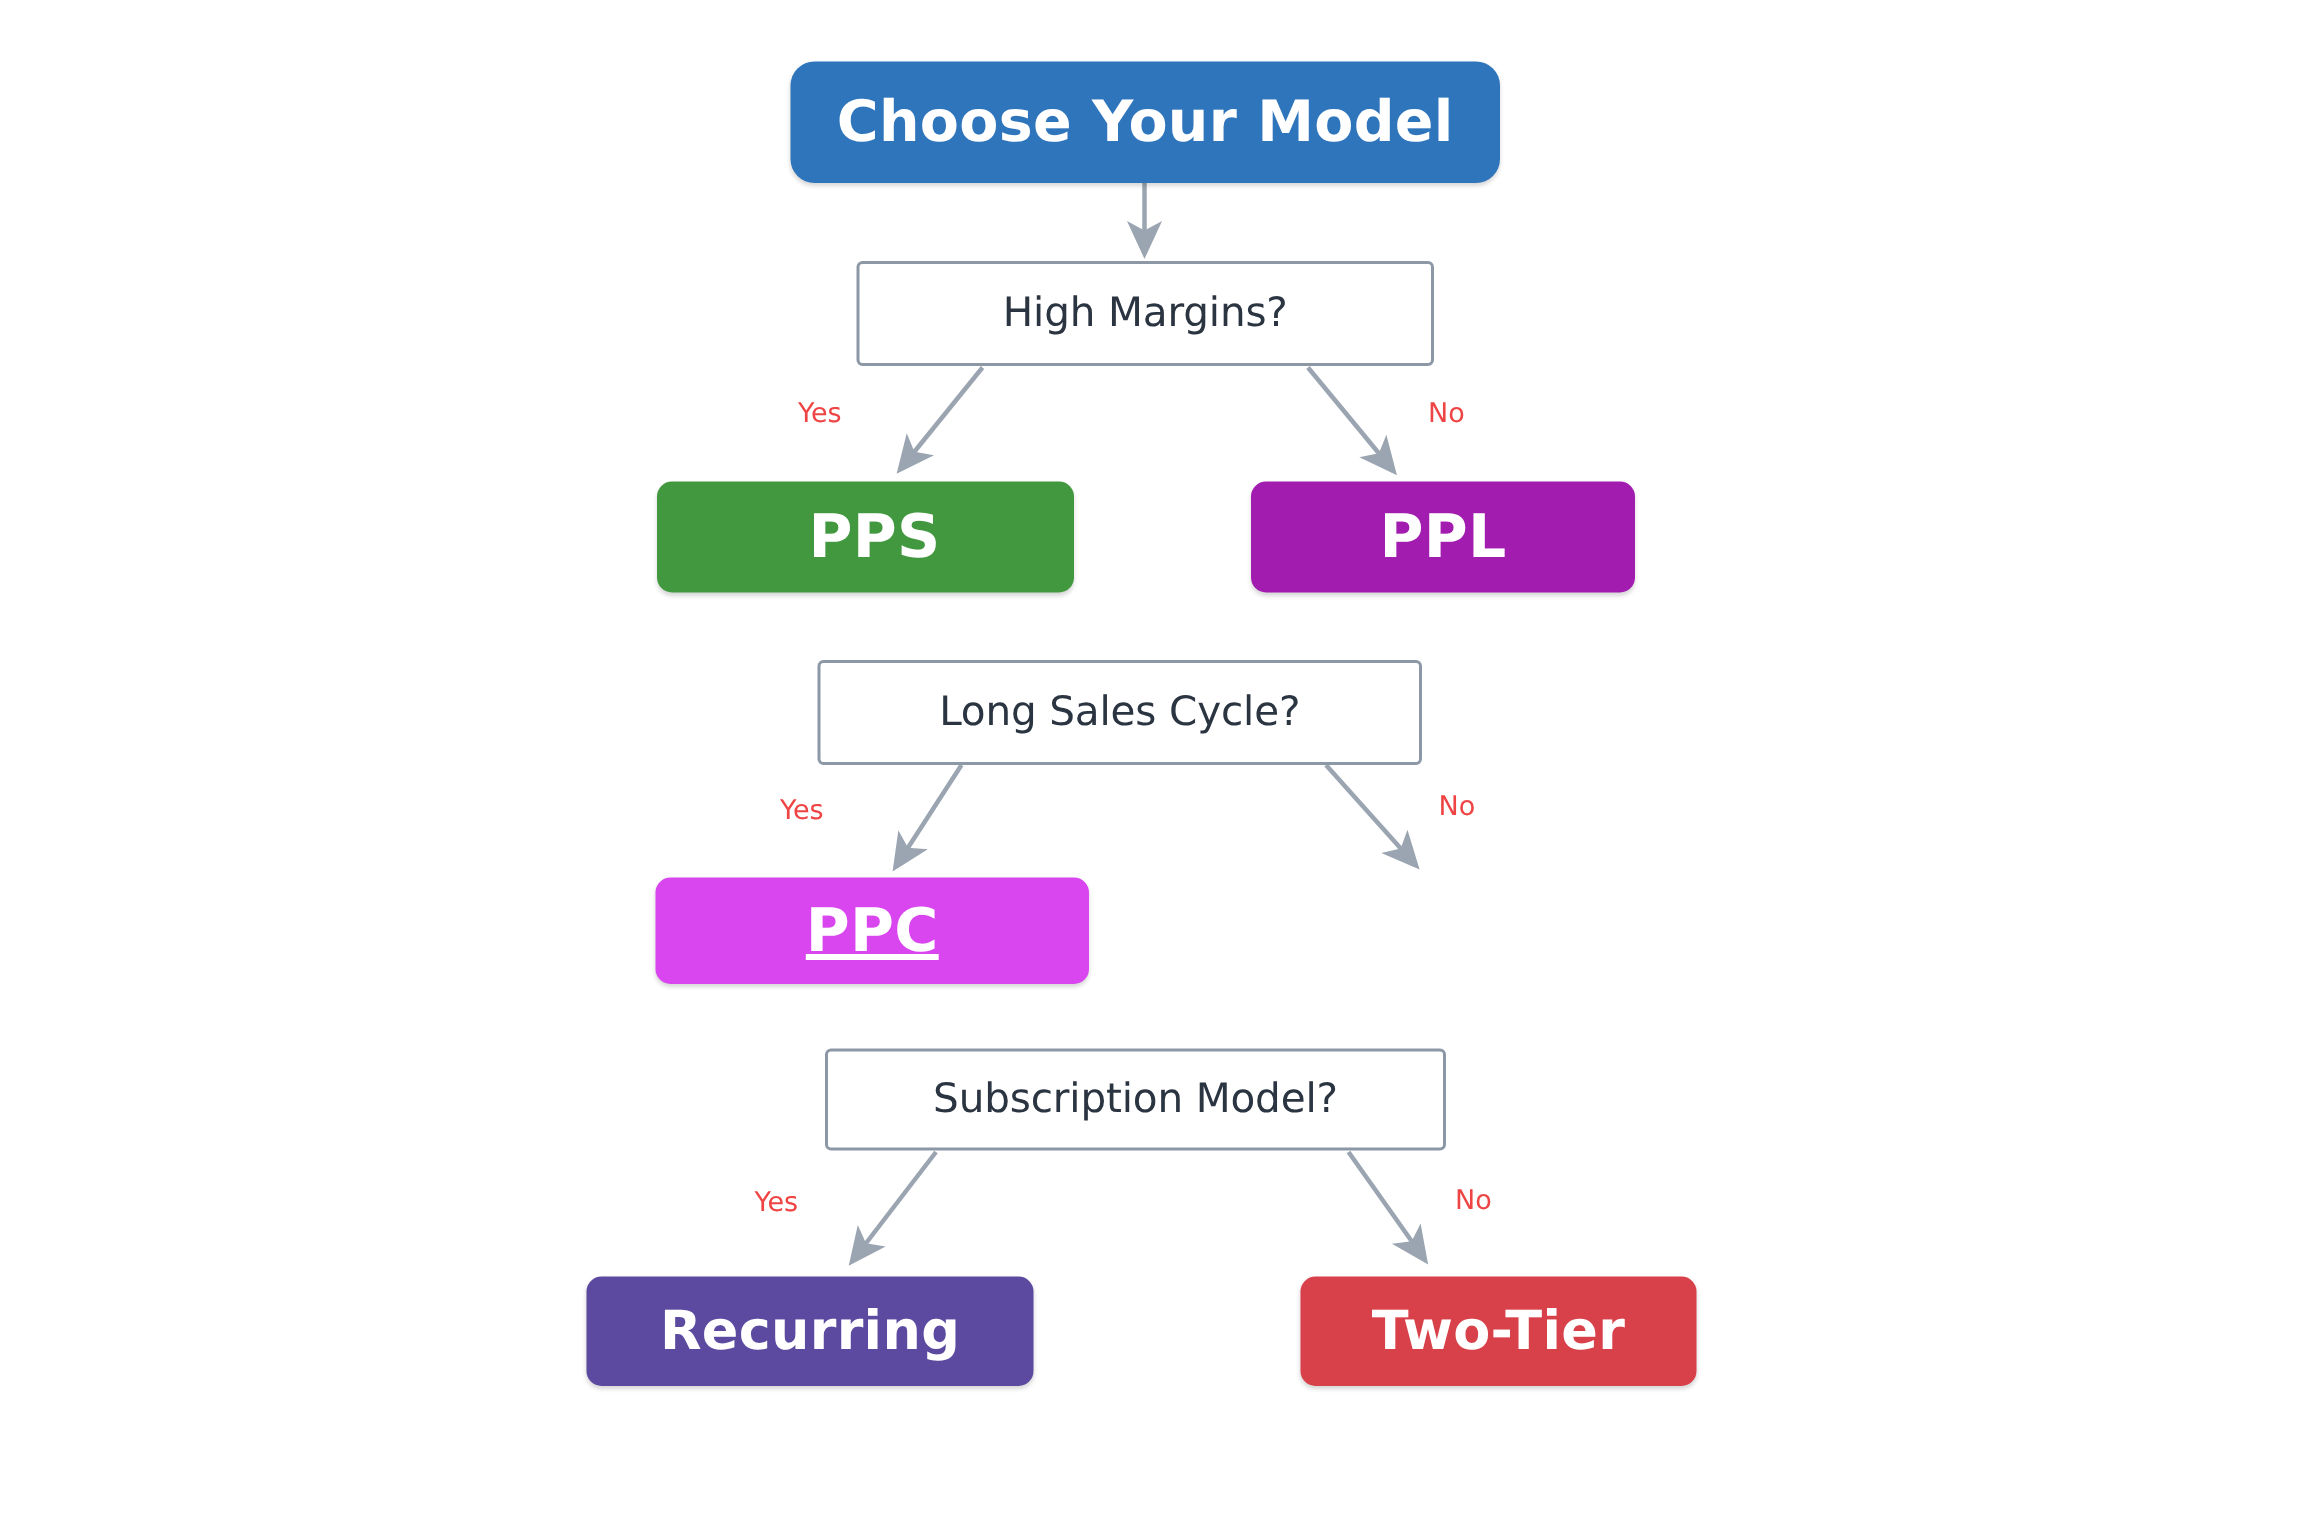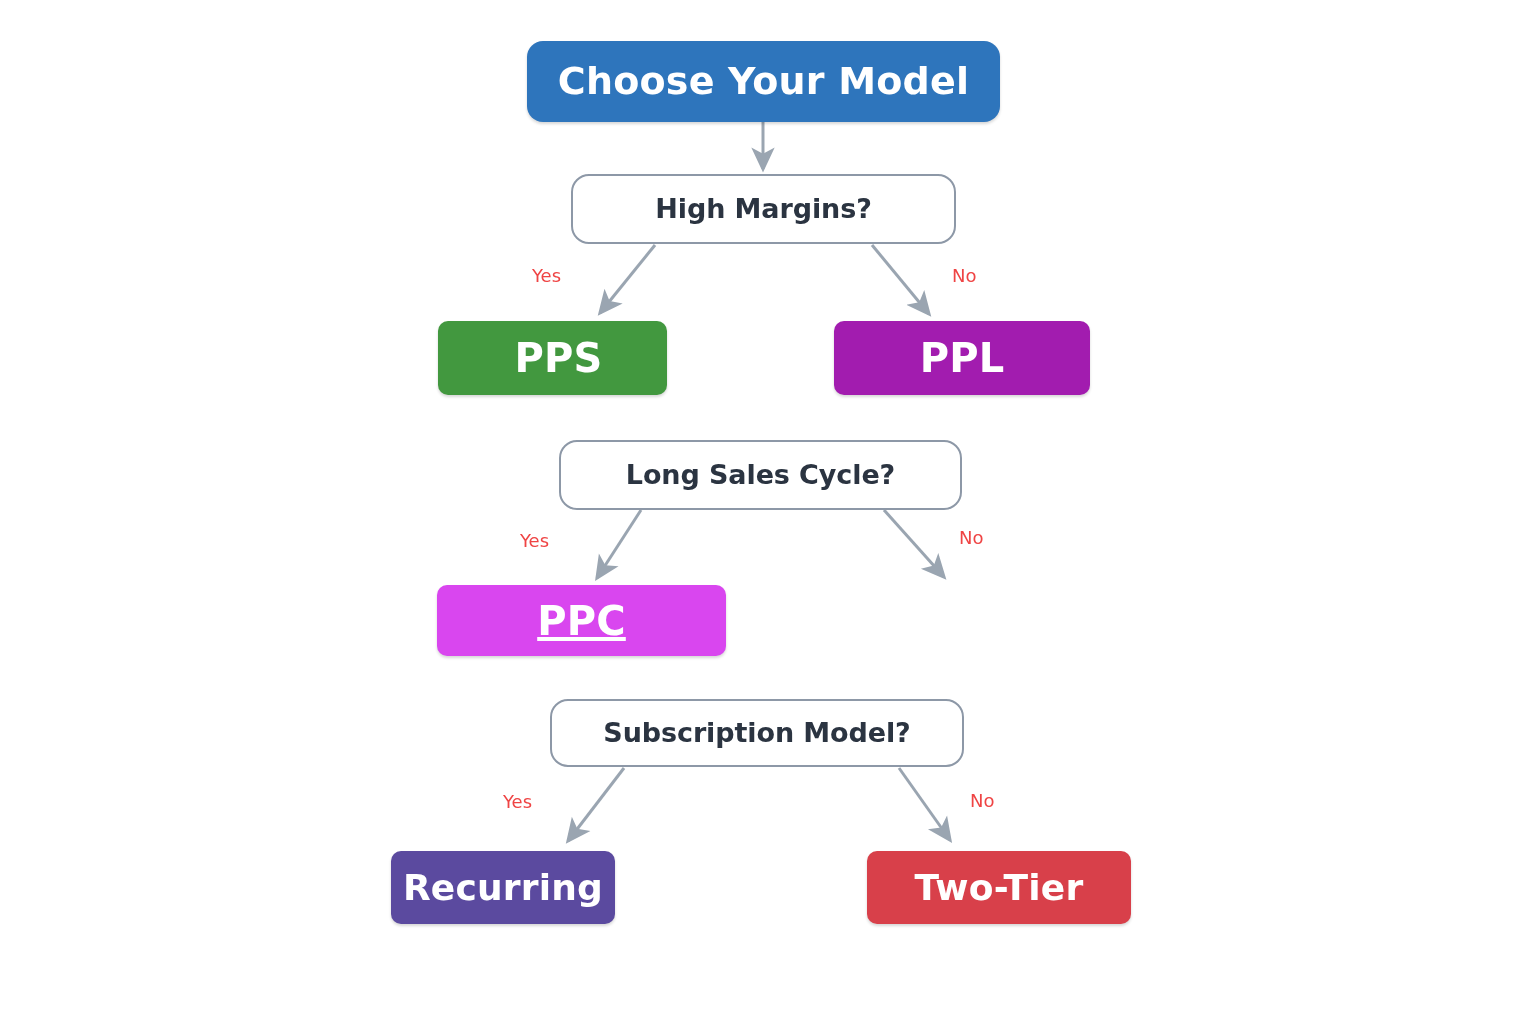--- a/index.html
+++ b/index.html
@@ -33,23 +33,23 @@
     align-items: center;
     justify-content: center;
     text-align: center;
     line-height: 1.05;
     white-space: nowrap;
   }
   
   .node.decision {
     background: #ffffff;
     border: 2px solid #8d98a7;
-    border-radius: 18px;
+    border-radius: 4px;
     color: #2b3441;
-    font-weight: 700;
+    font-weight: 400;
     font-size: 27px;
     letter-spacing: -0.1px;
   }
   
   .node.filled {
     border: none;
     border-radius: 10px;
     color: #ffffff;
     font-weight: 700;
     box-shadow: 0 2px 3px rgba(0,0,0,0.16);
@@ -112,29 +112,29 @@
   </div>
 
   <div class="branch-label" style="left:532px; top:265px;">
     <span>Yes</span>
   </div>
 
   <div class="branch-label" style="left:952px; top:265px;">
     <span>No</span>
   </div>
 
-  <div class="node filled outcome" style="left:438px; top:321px; width:229px; height:74px; background:#42983f;padding-left:12px;">
+  <div class="node filled outcome" style="left:438px; top:321px; width:278px; height:74px; background:#42983f;padding-left:12px;">
     <span>PPS</span>
   </div>
 
   <div class="node filled outcome" style="left:834px; top:321px; width:256px; height:74px; background:#a21caf;">
     <span>PPL</span>
   </div>
 
-  <div class="node decision" style="left:559px; top:440px; width:403px; height:70px;">
+  <div class="node decision" style="left:545px; top:440px; width:403px; height:70px;">
     <span>Long Sales Cycle?</span>
   </div>
 
   <div class="branch-label" style="left:520px; top:530px;">
     <span>Yes</span>
   </div>
 
   <div class="branch-label" style="left:959px; top:527px;">
     <span>No</span>
   </div>
@@ -148,21 +148,21 @@
   </div>
 
   <div class="branch-label" style="left:503px; top:791px;">
     <span>Yes</span>
   </div>
 
   <div class="branch-label" style="left:970px; top:790px;">
     <span>No</span>
   </div>
 
-  <div class="node filled outcome wide-label" style="left:391px; top:851px; width:224px; height:73px; background:#5b4a9f;">
+  <div class="node filled outcome wide-label" style="left:391px; top:851px; width:298px; height:73px; background:#5b4a9f;">
     <span>Recurring</span>
   </div>
 
   <div class="node filled outcome wide-label" style="left:867px; top:851px; width:264px; height:73px; background:#d8404a;">
     <span>Two-Tier</span>
   </div>
 
 </div>
 
 </body></html>

